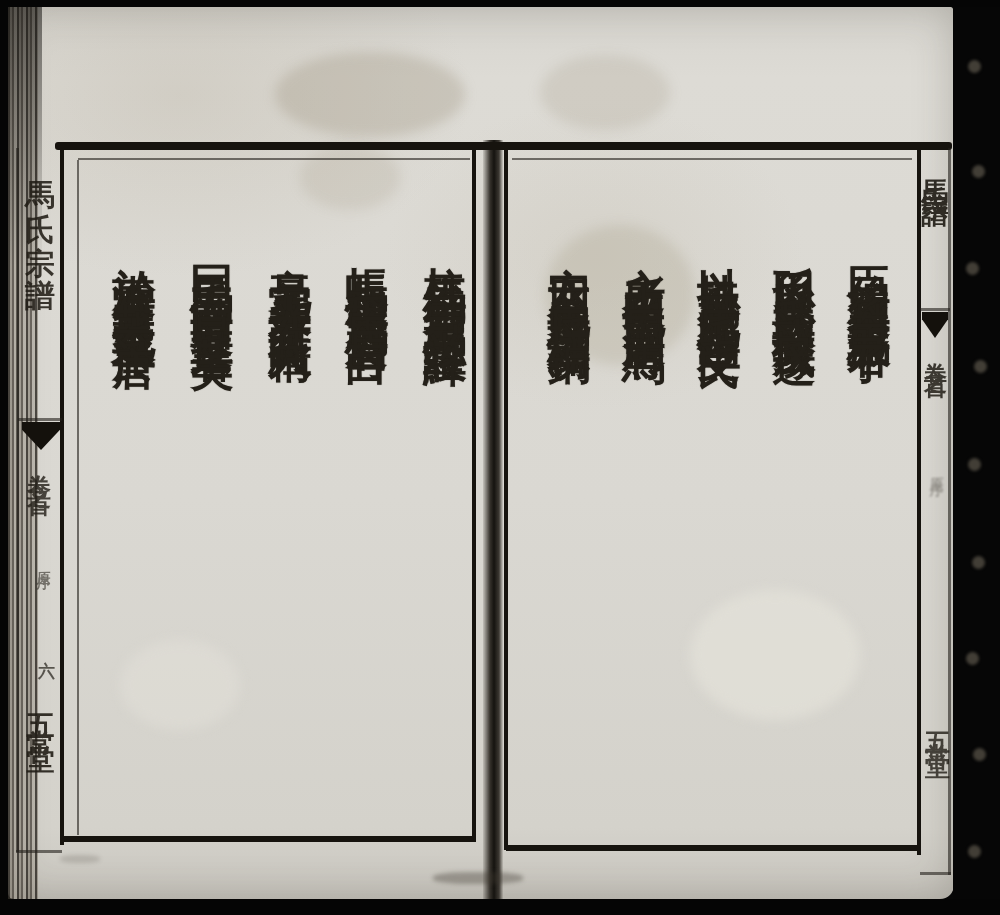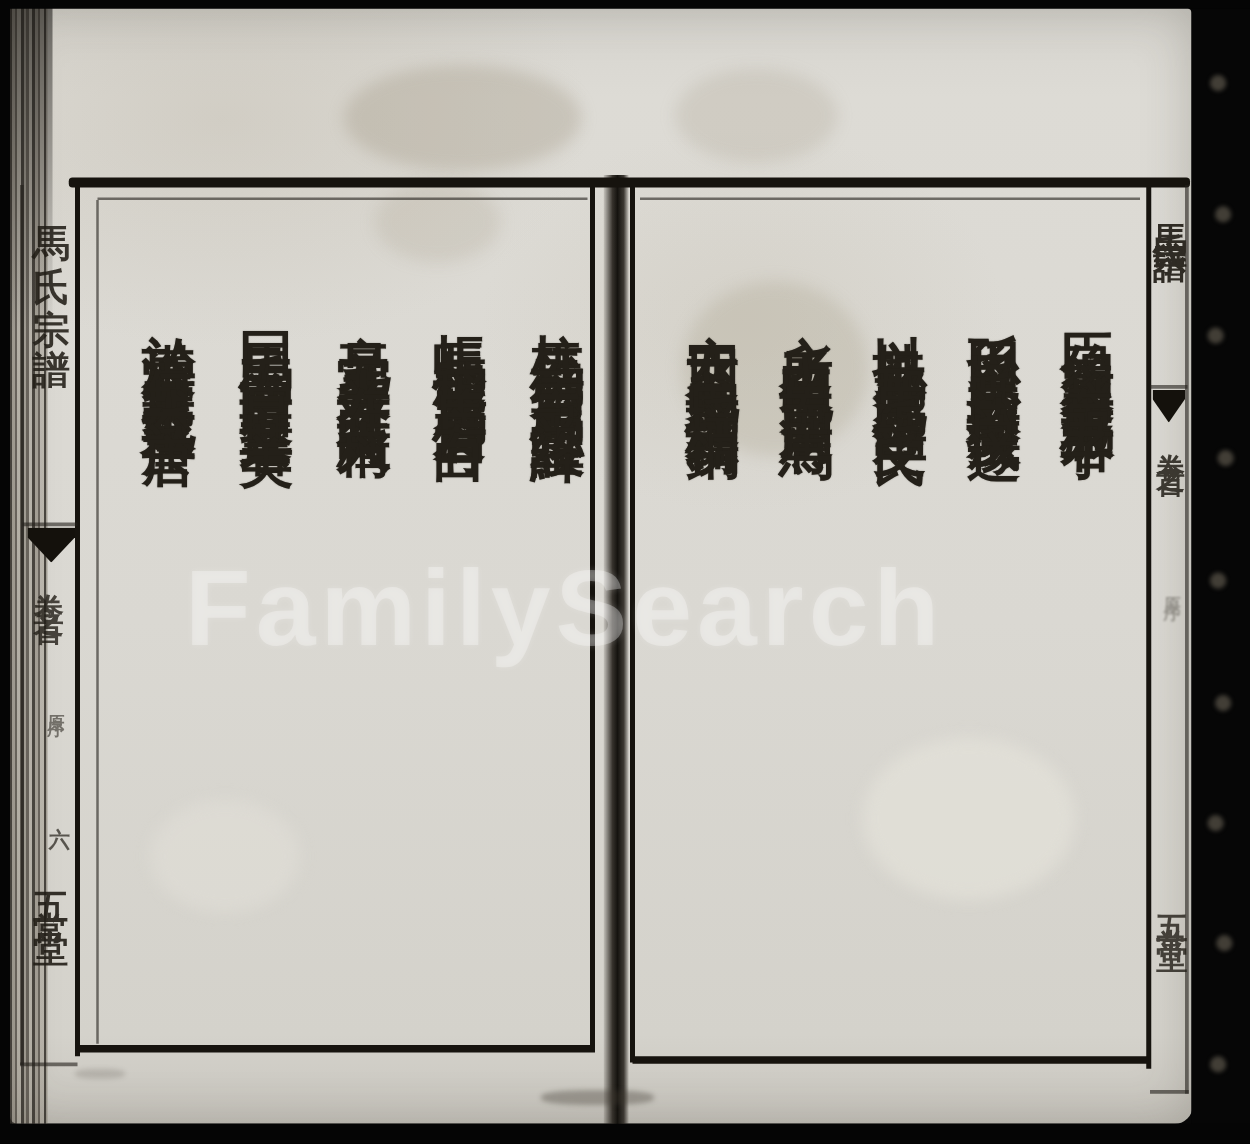--- a/index.html
+++ b/index.html
@@ -130,21 +130,20 @@
 
   <div class="vtxt" style="left:25px;top:156px;font-size:30px;line-height:31px;letter-spacing:33px;opacity:.88;filter:blur(.6px);">馬氏宗譜</div>
   <div class="vtxt" style="left:27px;top:456px;font-size:24px;line-height:25px;letter-spacing:8px;opacity:.8;filter:blur(.5px);">卷之首</div>
   <div class="vtxt" style="left:36px;top:560px;font-size:14px;line-height:15px;letter-spacing:3px;opacity:.55;">原序</div>
   <div class="vtxt" style="left:38px;top:648px;font-size:17px;line-height:18px;opacity:.7;">六</div>
   <div class="vtxt" style="left:26px;top:692px;font-size:28px;line-height:29px;letter-spacing:15px;opacity:.9;filter:blur(.4px);">五常堂</div>
 
   <div class="smudge" style="left:433px;top:872px;width:90px;height:12px;"></div>
   <div class="smudge" style="left:60px;top:855px;width:40px;height:8px;opacity:.5;"></div>
 
-  <div class="watermark">FamilySearch</div>
 
   <div class="margin-right"></div>
   <div class="bar-top"></div>
   <div class="bar-bottom"></div>
   <div class="bar-left"></div>
 
   <div class="film-dot" style="left:968px;top:60px;"></div>
   <div class="film-dot" style="left:972px;top:165px;"></div>
   <div class="film-dot" style="left:966px;top:262px;"></div>
   <div class="film-dot" style="left:974px;top:360px;"></div>

